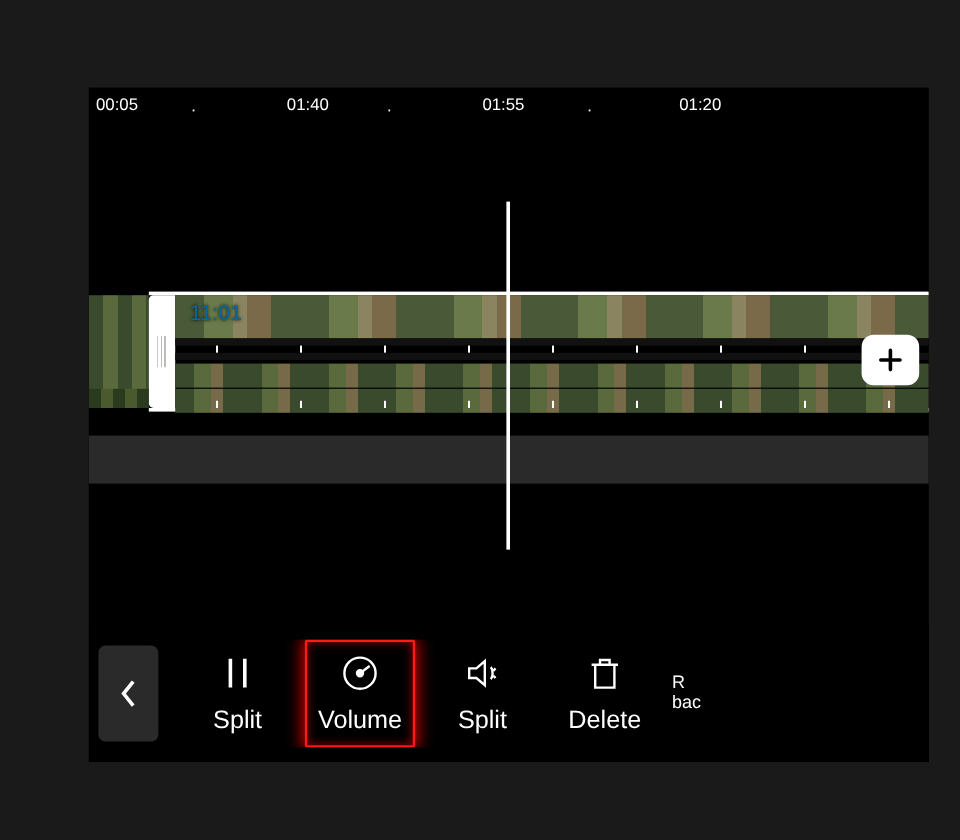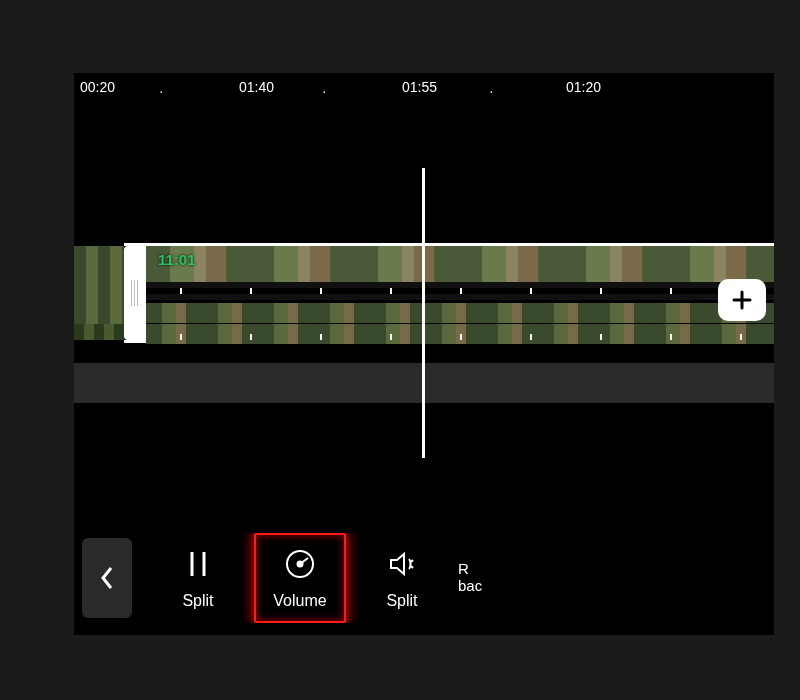--- a/index.html
+++ b/index.html
@@ -73,21 +73,21 @@
   .clip-left-edge{
     position:absolute; left:0; top:143px; width:50px; height:94px;
     background: repeating-linear-gradient(90deg,#3a4a2c 0 12px,#5a6a3c 12px 24px);
   }
   .clip-left-edge-bottom{
     position:absolute; left:0; top:221px; width:50px; height:16px;
     background: repeating-linear-gradient(90deg,#2a3a1c 0 10px,#4a5a2c 10px 20px);
   }
   .clip-duration {
     position:absolute; left:84px; top:148px;
-    color:#22c55e; font-size:15px; font-weight:700;
+    color:#0369a1; font-size:18px; font-weight:400;
     text-shadow:0 0 3px #000;
   }
   .empty-track {
     position:absolute; left:0; right:0; top:260px; height:40px;
     background:#2a2a2a;
   }
   .playhead {
     position:absolute; left:348px; top:65px; width:3px; height:290px;
     background:#fff;
     z-index:5;
@@ -122,36 +122,36 @@
   .tool {
     width:92px; height:90px;
     display:flex; flex-direction:column; align-items:center; justify-content:center;
     gap:10px;
     color:#fff;
     flex:none;
     position:relative;
   }
   .tool .icon { width:36px; height:36px; display:flex; align-items:center; justify-content:center; }
   .tool .icon svg { width:34px; height:34px; stroke:#fff; fill:none; stroke-width:2; }
-  .tool .label { font-size:16px;text-align:right; }
+  .tool .label { font-size:21px;text-align:right; }
   .tool.highlighted {
     border: 2px solid #ff1a1a;
     box-shadow: 0 0 12px 2px rgba(255,0,0,0.8), inset 0 0 8px rgba(255,0,0,0.6);
     border-radius:2px;
   }
   .tool.partial { width:36px; overflow:hidden; align-items:flex-start; }
   .tool.partial .label{ white-space:normal; line-height:1.1; font-size:15px;}
 </style>
 </head>
 <body>
 
 <div class="app">
 
   <div class="ruler">
-    <span class="tick" style="left:6px">00:20</span>
+    <span class="tick" style="left:6px">00:05</span>
     <span class="dot" style="left:85px">·</span>
     <span class="tick" style="left:165px">01:40</span>
     <span class="dot" style="left:248px">·</span>
     <span class="tick" style="left:328px">01:55</span>
     <span class="dot" style="left:415px">·</span>
     <span class="tick" style="left:492px">01:20</span>
   </div>
 
   <div class="timeline">
     <div class="clip-left-edge"></div>
@@ -212,20 +212,28 @@
           <svg viewBox="0 0 34 34">
               <path d="M6 13v8h6l7 6V7l-7 6H6z"></path>
               <path d="M24 12c2 2 2 8 0 10"></path>
               <path d="M28 13l-2 2M26 19l2 2"></path>
             </svg>
         </span>
         <span class="label">Split</span>
       </div>
 
 
+      <div class="tool">
+        <span class="icon">
+          <svg viewBox="0 0 34 34">
+              <path d="M9 10h16v19H9zM6 10h22M13 10V6h8v4"></path>
+            </svg>
+        </span>
+        <span class="label">Delete</span>
+      </div>
 
       <div class="tool partial">
         <span class="label" style="white-space:pre; text-align:left;">R
 bac</span>
       </div>
 
     </div>
   </div>
 
 </div>

